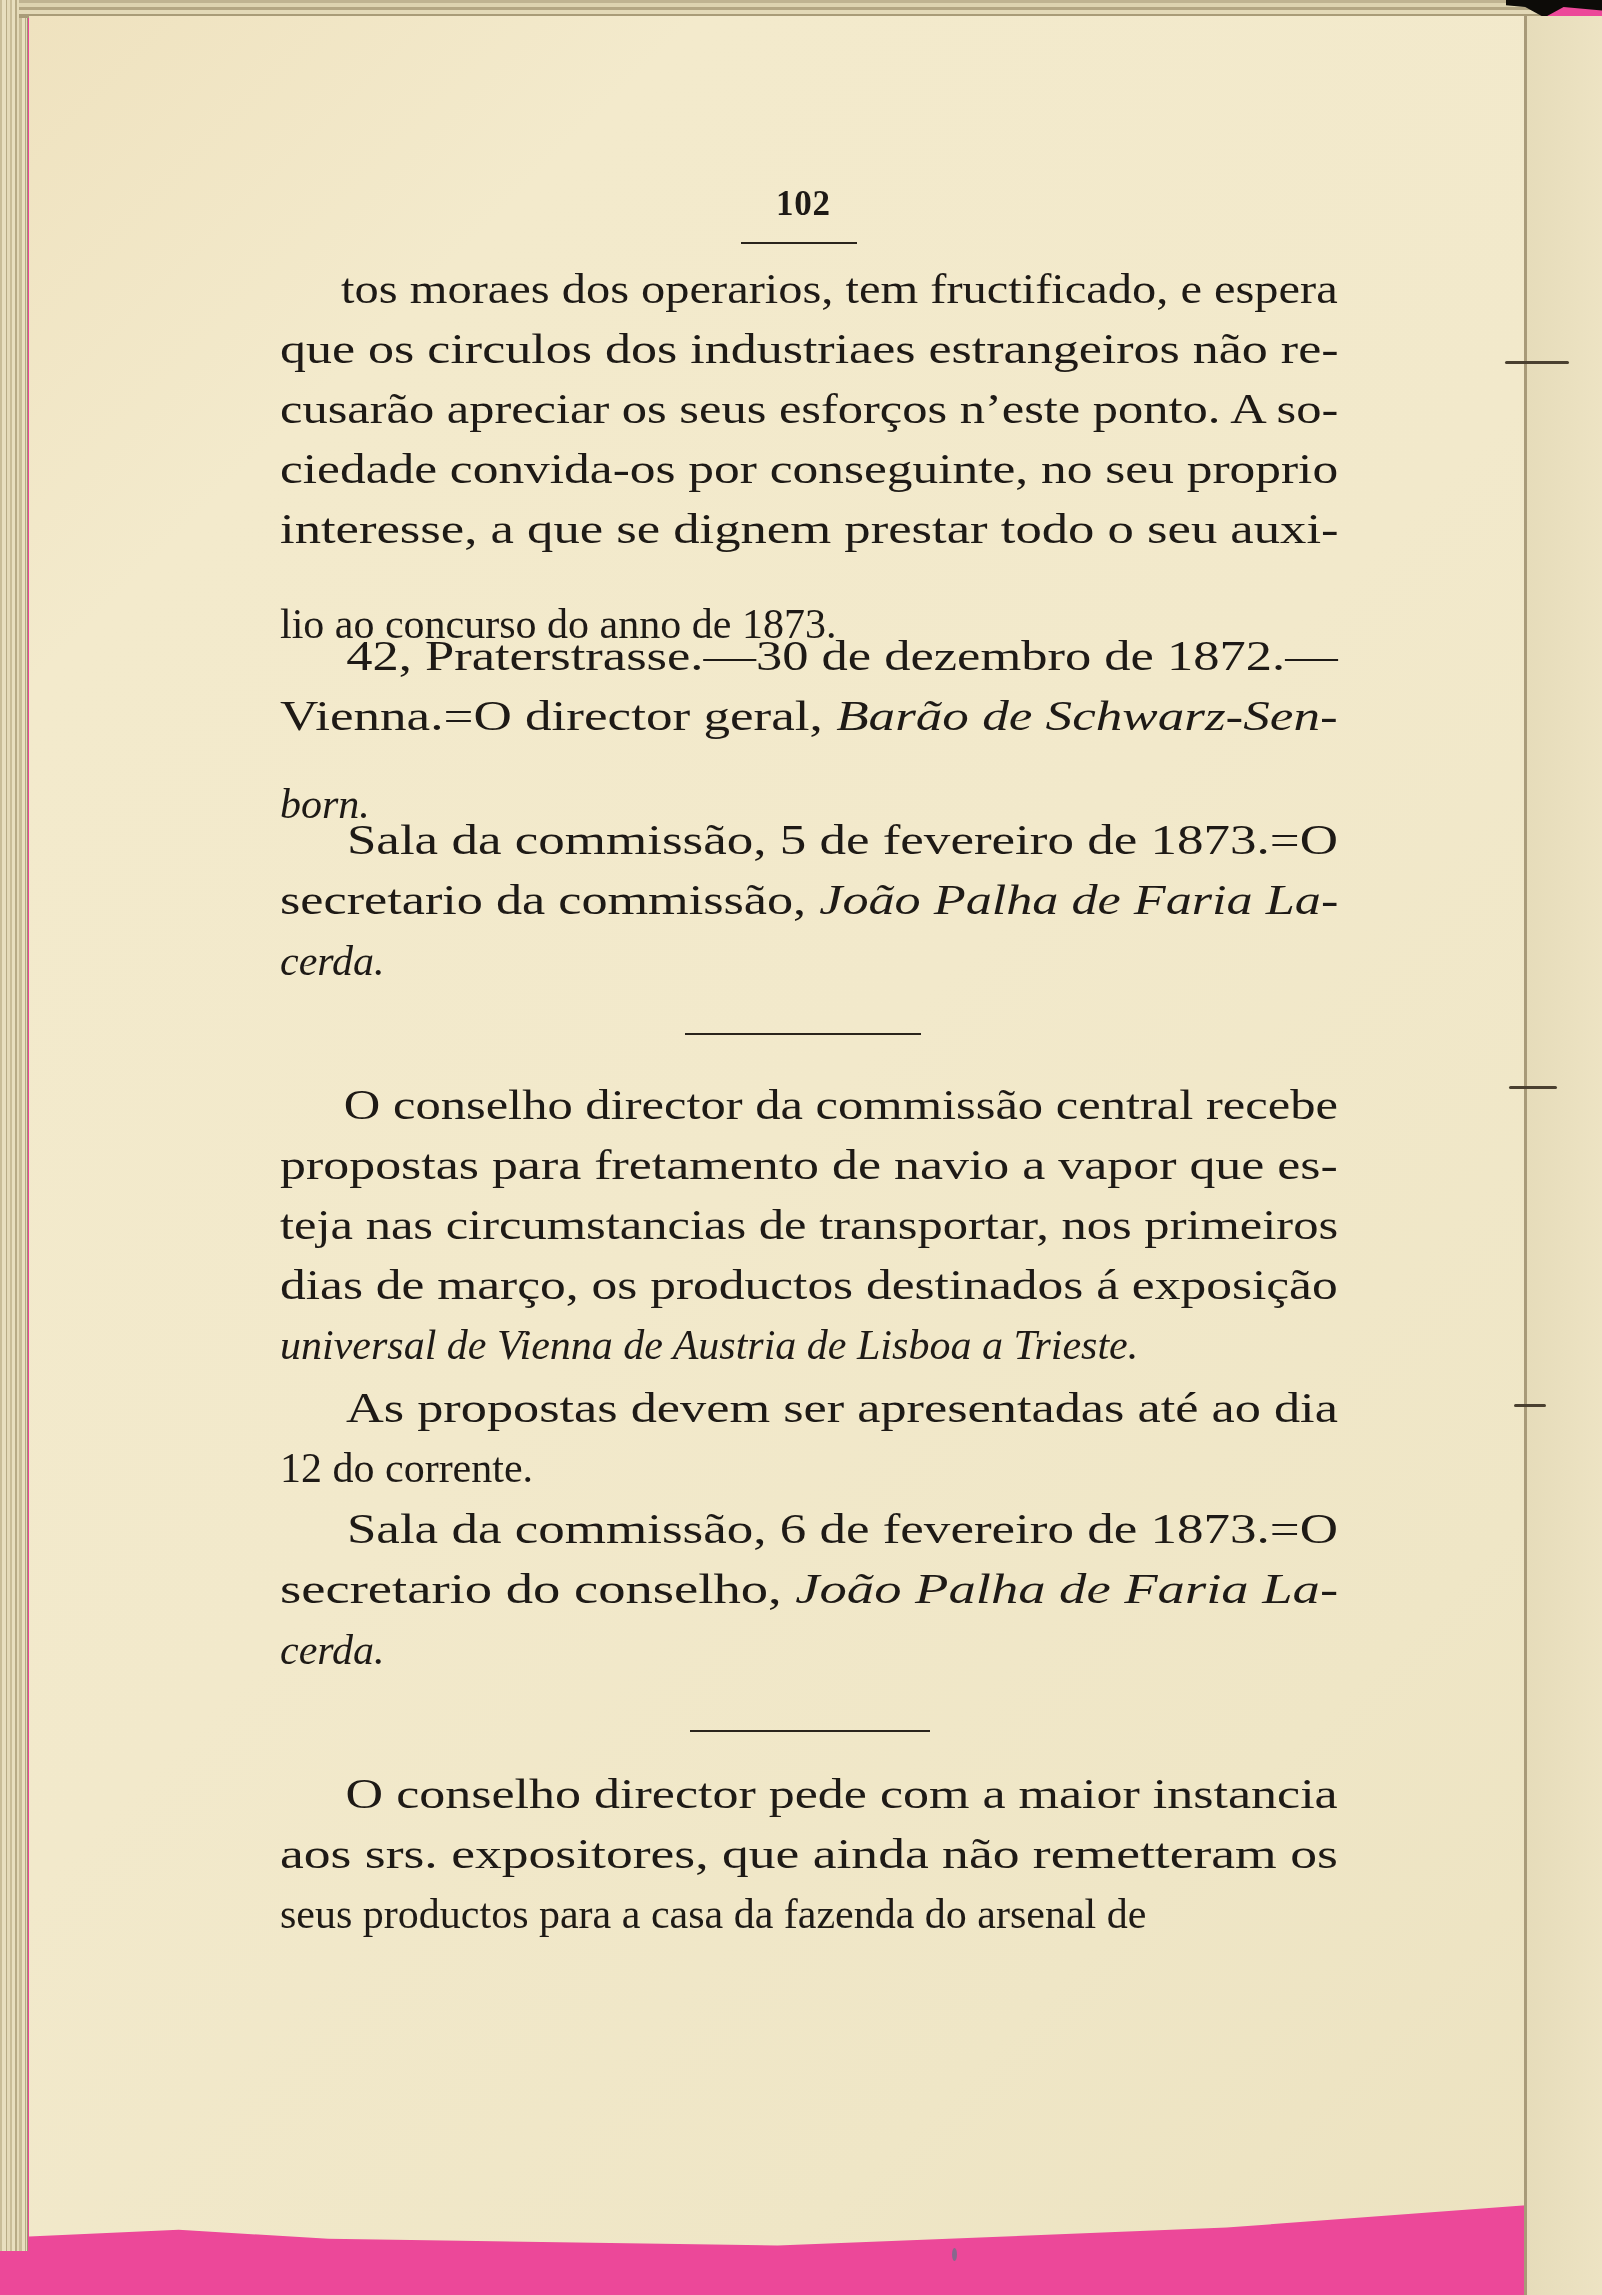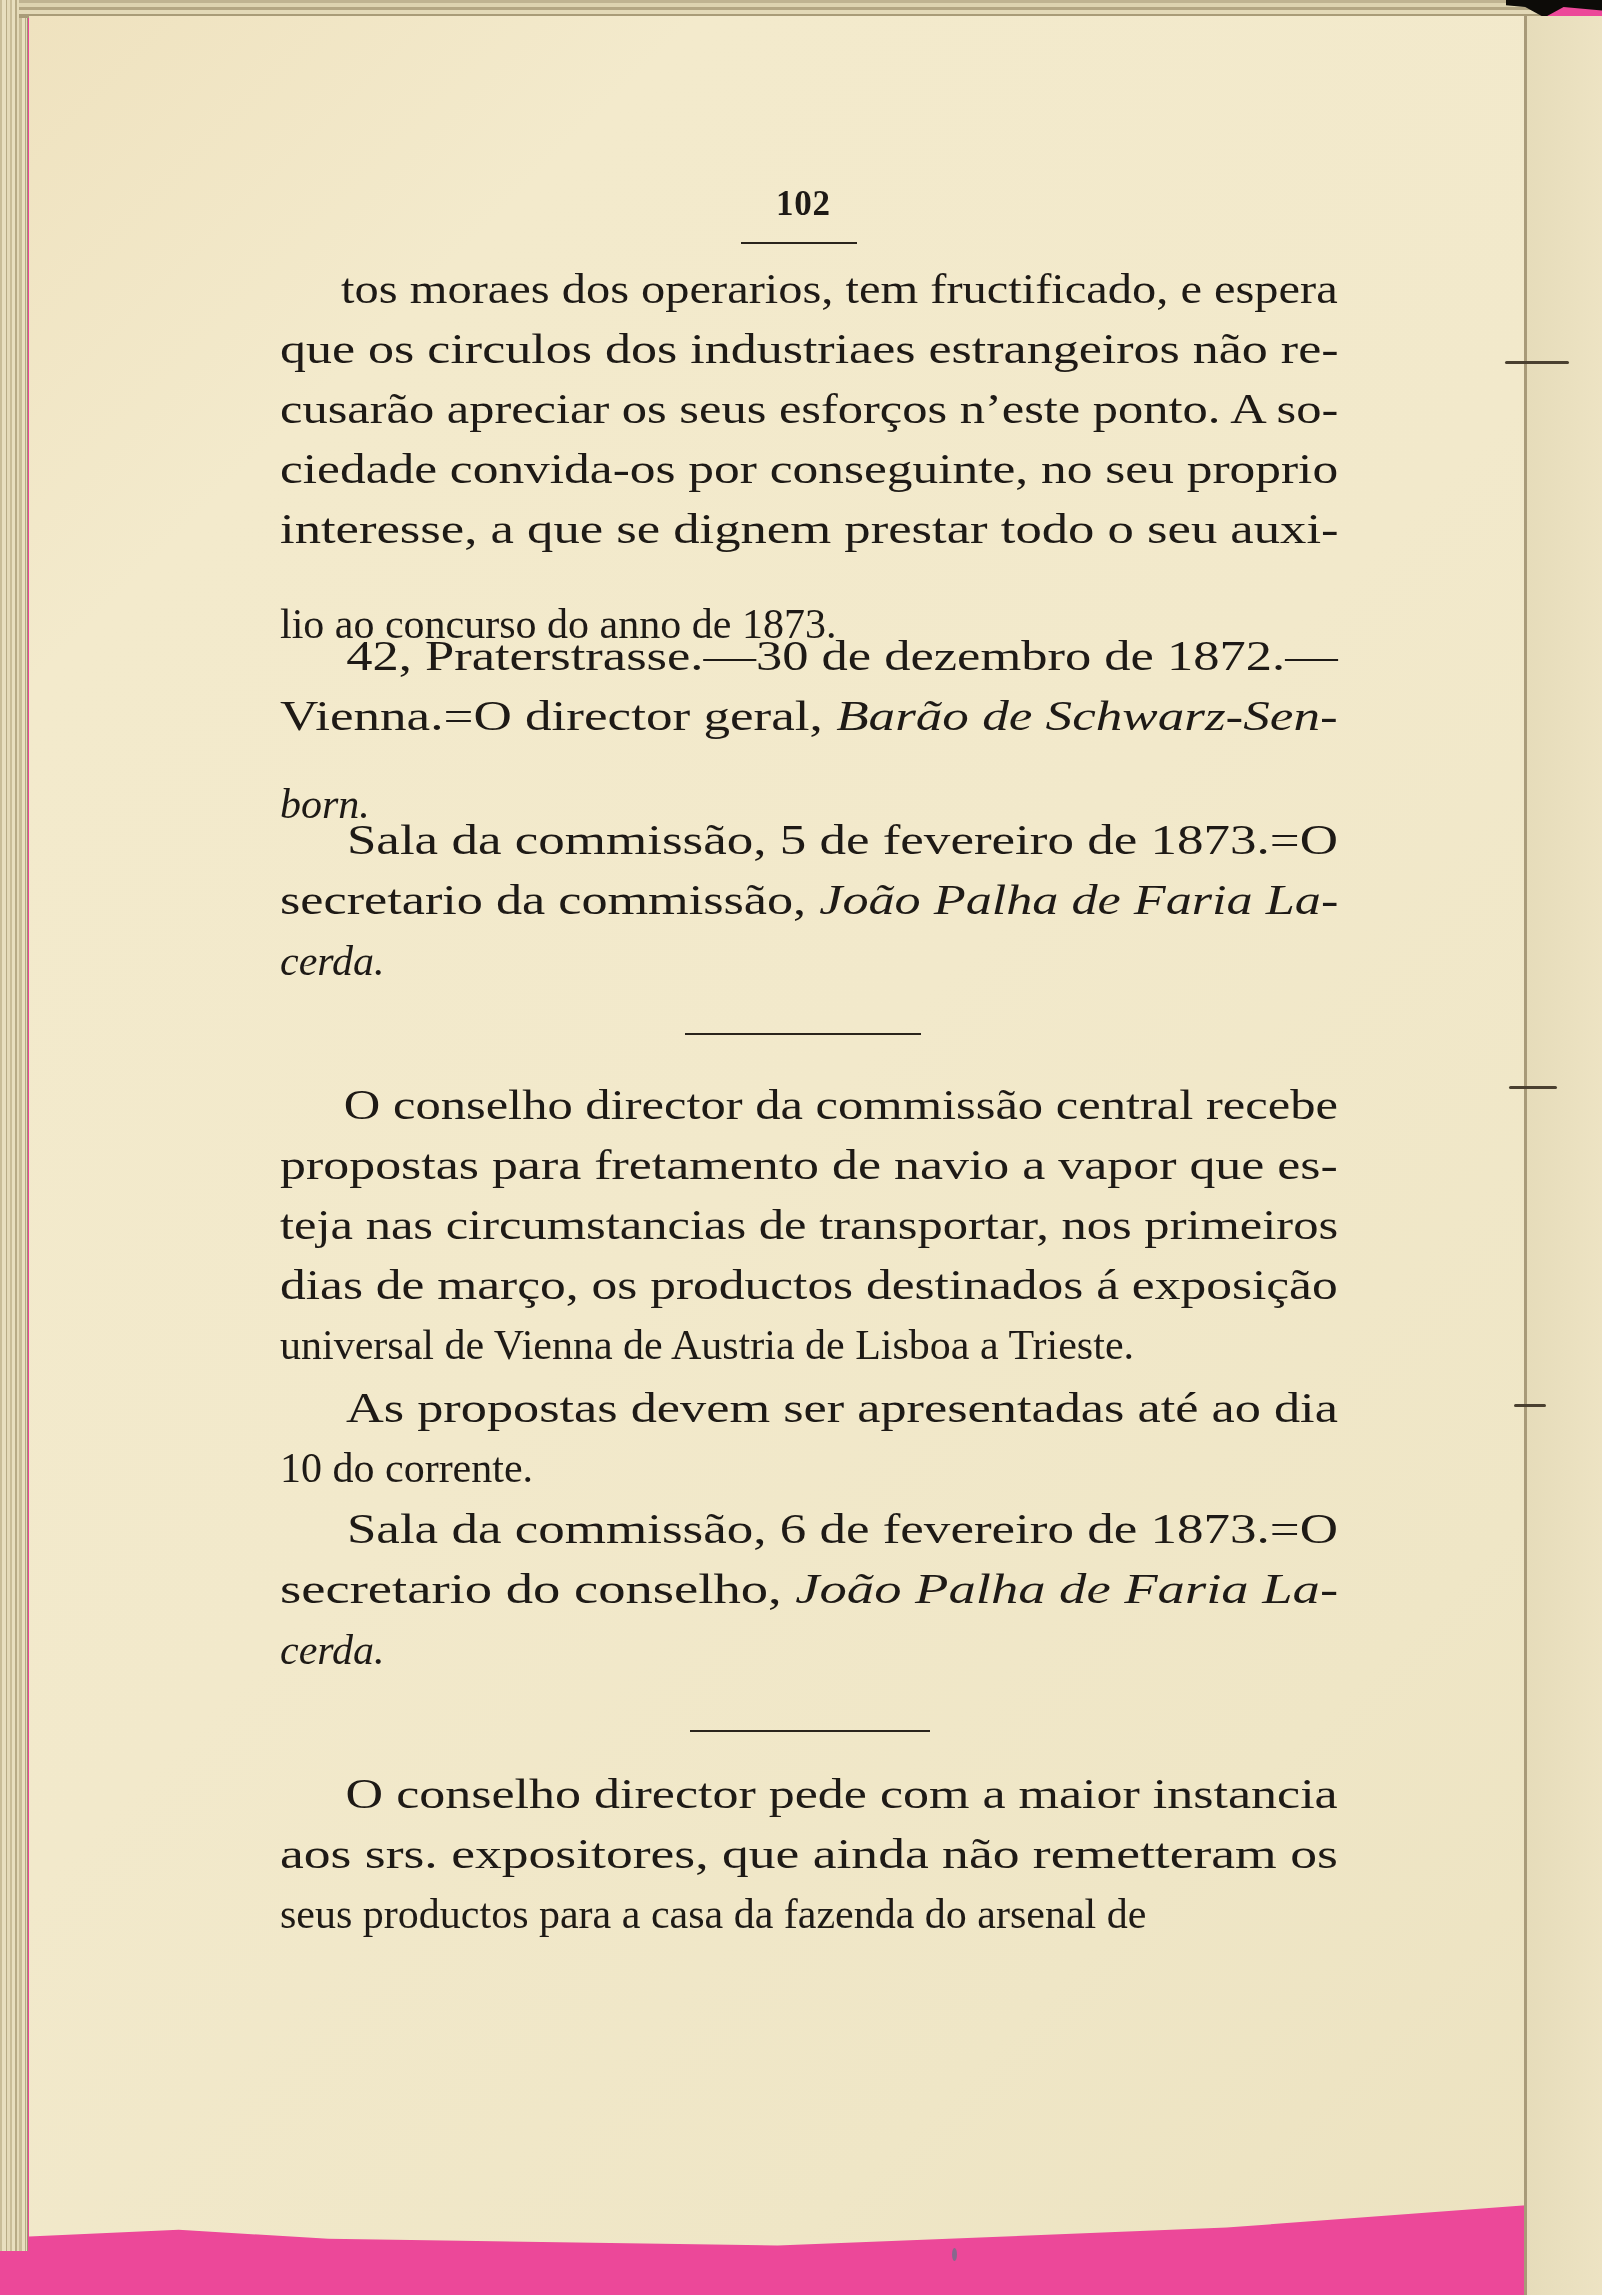--- a/index.html
+++ b/index.html
@@ -149,23 +149,23 @@
       <div class="line indent" style="top: 443px; transform: scaleX(1.25);"><span>42, Praterstrasse.—30 de dezembro de 1872.—</span></div>
       <div class="line" style="top: 503px; transform: scaleX(1.2645);"><span>Vienna.=O director geral, </span><span class="it">Barão de Schwarz-Sen-</span></div>
       <div class="line" style="top: 563px; margin-top: 28px;"><span class="it">born.</span></div>
       <div class="line indent" style="top: 627px; transform: scaleX(1.262);"><span>Sala da commissão, 5 de fevereiro de 1873.=O</span></div>
       <div class="line" style="top: 687px; transform: scaleX(1.2429);"><span>secretario da commissão, </span><span class="it">João Palha de Faria La-</span></div>
       <div class="line" style="top: 748px;"><span class="it">cerda.</span></div>
       <div class="line indent" style="top: 892px; transform: scaleX(1.204);"><span>O conselho director da commissão central recebe</span></div>
       <div class="line" style="top: 952px; transform: scaleX(1.2358);"><span>propostas para fretamento de navio a vapor que es-</span></div>
       <div class="line" style="top: 1012px; transform: scaleX(1.204);"><span>teja nas circumstancias de transportar, nos primeiros</span></div>
       <div class="line" style="top: 1072px; transform: scaleX(1.2254);"><span>dias de março, os productos destinados á exposição</span></div>
-      <div class="line" style="top: 1132px;"><span>universal de Vienna de Austria de Lisboa a Trieste.</span></div>
+      <div class="line" style="top: 1132px; font-style: italic;"><span>universal de Vienna de Austria de Lisboa a Trieste.</span></div>
       <div class="line indent" style="top: 1195px; transform: scaleX(1.2452);"><span>As propostas devem ser apresentadas até ao dia</span></div>
-      <div class="line" style="top: 1255px;"><span>10 do corrente.</span></div>
+      <div class="line" style="top: 1255px;"><span>12 do corrente.</span></div>
       <div class="line indent" style="top: 1316px; transform: scaleX(1.262);"><span>Sala da commissão, 6 de fevereiro de 1873.=O</span></div>
       <div class="line" style="top: 1376px; transform: scaleX(1.2996);"><span>secretario do conselho, </span><span class="it">João Palha de Faria La-</span></div>
       <div class="line" style="top: 1437px;"><span class="it">cerda.</span></div>
       <div class="line indent" style="top: 1581px; transform: scaleX(1.2382);"><span>O conselho director pede com a maior instancia</span></div>
       <div class="line" style="top: 1641px; transform: scaleX(1.2756);"><span>aos srs. expositores, que ainda não remetteram os</span></div>
       <div class="line" style="top: 1701px;"><span>seus productos para a casa da fazenda do arsenal de</span></div>
       <div class="rule" style="left: 405px; top: 849px; width: 236px;"></div>
       <div class="rule" style="left: 410px; top: 1546px; width: 240px;"></div>
     </div>
 </div>

